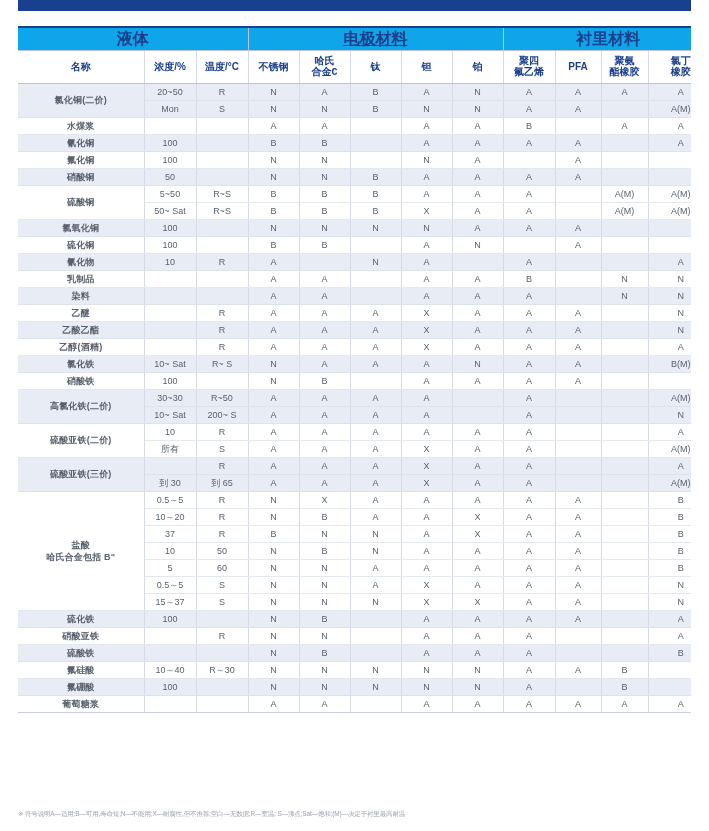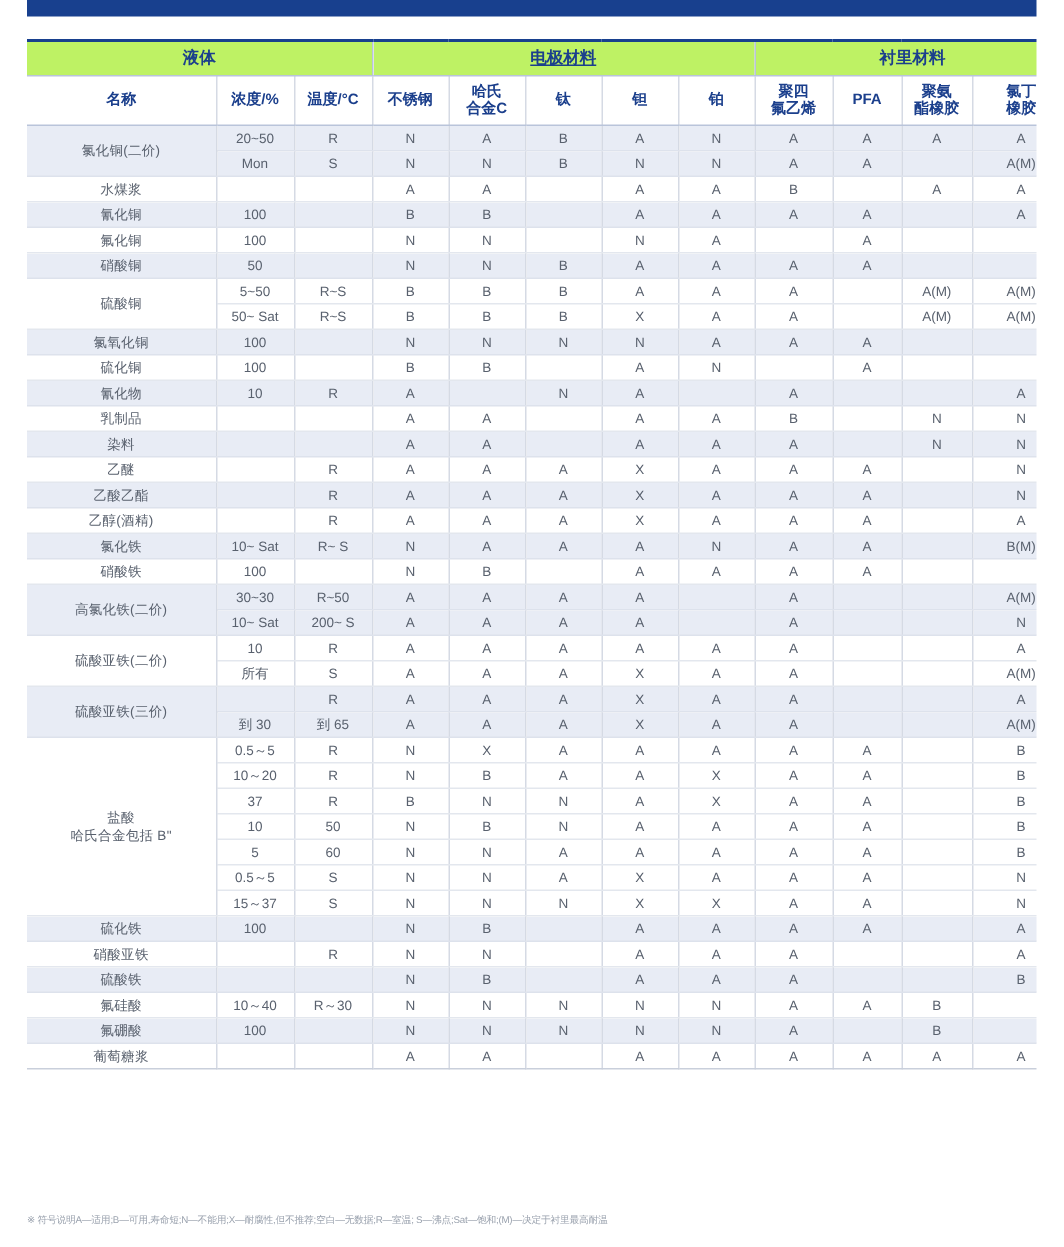--- a/index.html
+++ b/index.html
@@ -44,48 +44,48 @@
     color: #59616e;
     font-size: 9px;
     white-space: nowrap;
     overflow: hidden;
   }
   table.mt td:last-child, table.mt th:last-child { border-right: none; padding-left: 22px; }
 
   
   tr.grp-row th {
     height: 22px;
-    background: #bef264;
+    background: #0ea5e9;
     color: #1b3f8c;
-    font-size: 11px;
+    font-size: 16px;
     font-weight: bold;
     border-top: 2px solid #18408e;
     border-bottom: 1px solid #b9c4da;
   }
   tr.grp-row th.sep { border-right: 1px solid #b9c4da; }
   tr.sub-row th {
     height: 32px;
     background: #ffffff;
     color: #1b3f8c;
     font-size: 10px;
     font-weight: bold;
     border-bottom: 1px solid #b9c4da;
     border-right: 1px solid #d5dae4;
   }
-  tr.sub-row th .two { display: block; line-height: 1.15; }
+  tr.sub-row th .two { display: block; line-height: 1.15; font-family: Liberation Mono, monospace; }
 
   
   tr.band td { background: #e8ecf5; border-bottom-color: #dde2ec; }
   tr.plain td { background: #ffffff; }
   td.nm {
     font-size: 10.5px;
     color: #3c4655;
     letter-spacing: .2px;
   }
-  td.nm .l2 { display: block; line-height: 1.35; }
+  td.nm .l2 { display: block; line-height: 1.35; font-weight: bold; }
   td.val, td.cond {
     font-size: 9px;
     color: #6b7381;
   }
   td.cond { font-size: 8.5px; }
   tr.r { height: 17px; }
 
   #footnote {
     position: absolute;
     left: 18px;

